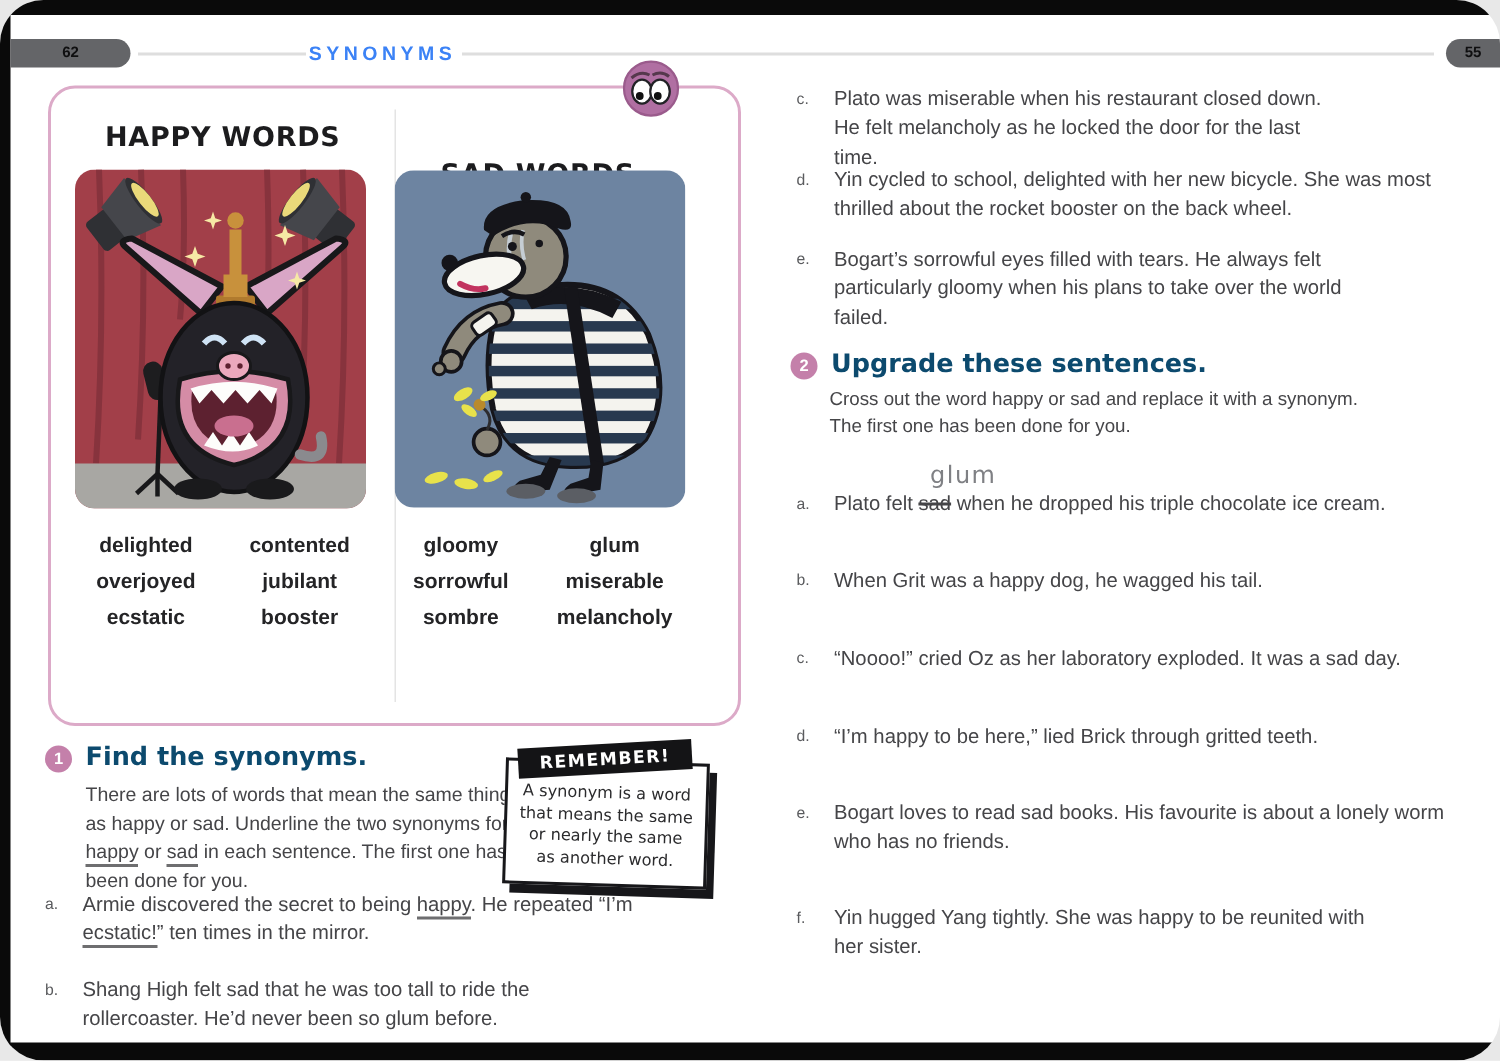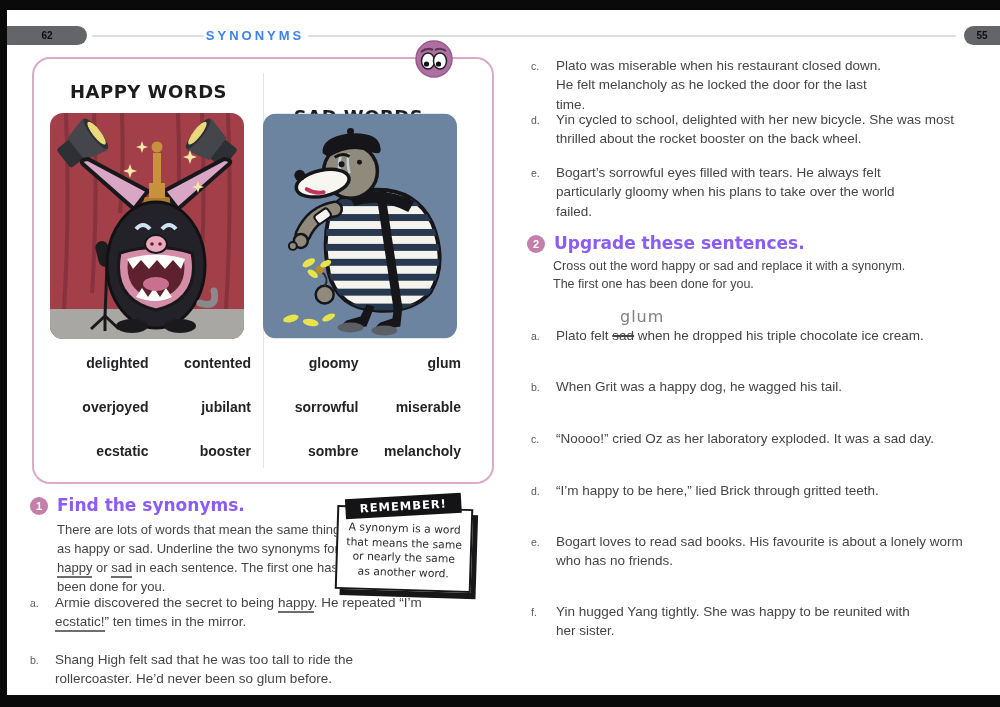--- a/index.html
+++ b/index.html
@@ -1,17 +1,17 @@
 <!DOCTYPE html>
 <html><head>
 <meta charset="utf-8">
 <style>
   html,body{margin:0;padding:0;background:#e8e8e8;}
   #stage{position:relative;width:1000px;height:707px;background:#ffffff;overflow:hidden;
-         font-family:"Liberation Sans",sans-serif;}
+         font-family:"Liberation Sans",sans-serif;border-radius:29px;}
   .frame{position:absolute;background:#0a0a0a;}
   #frame-top{top:0;left:0;right:0;height:10px;}
   #frame-bottom{bottom:0;left:0;right:0;height:12px;}
   #frame-left{top:0;bottom:0;left:0;width:7px;}
 
   
   .tab{position:absolute;top:26px;height:19px;background:#646568;color:#0f0f10;
        font-size:10px;font-weight:bold;display:flex;align-items:center;justify-content:center;}
   #tab-left{left:7px;width:80px;border-radius:0 10px 10px 0;}
   #tab-right{right:0;width:36px;border-radius:10px 0 0 10px;}
@@ -22,29 +22,29 @@
   
   #word-panel{position:absolute;left:32px;top:57px;width:438px;height:423px;
        border:2px solid #dcaac8;border-radius:18px;background:#fff;padding-left:20px;}
   #panel-divider{position:absolute;left:50%;top:14px;bottom:14px;width:1px;background:#e4e4e4;}
   .col-title{position:absolute;top:22px;width:205px;text-align:center;font-size:18px;
        font-weight:900;letter-spacing:.5px;color:#1c1c1e;font-family:"DejaVu Sans",sans-serif;}
   #happy-title{left:12px;} #sad-title{left:222px;margin-top:25px;}
   .illus{position:absolute;top:54px;width:194px;height:226px;}
   #happy-illus{left:16px;} #sad-illus{left:229px;}
   .words{position:absolute;top:296px;width:205px;display:grid;grid-template-columns:1fr 1fr;
-       row-gap:28px;text-align:right;font-weight:bold;font-size:14px;color:#242426;}
+       row-gap:8px;text-align:center;font-weight:bold;font-size:14px;color:#242426;}
   #happy-words{left:12px;} #sad-words{left:222px;}
   #mascot{position:absolute;left:415px;top:40px;width:38px;height:38px;}
 
   
   .ex-header{position:absolute;display:flex;align-items:flex-start;gap:9px;}
   .ex-num{width:18px;height:18px;border-radius:50%;background:#c480aa;color:#fff;font-size:11px;
        font-weight:bold;display:flex;align-items:center;justify-content:center;margin-top:2px;flex:0 0 18px;}
-  .ex-title{font-size:17px;font-weight:800;color:#8b5cf6;font-family:"DejaVu Sans",sans-serif;}
+  .ex-title{font-size:17px;font-weight:800;color:#0c4a6e;font-family:"DejaVu Sans",sans-serif;}
   .para{position:absolute;font-size:13px;line-height:1.47;color:#454548;}
   .hand-underline{border-bottom:2px solid #6e6e70;padding-bottom:1px;}
   .sentence{position:absolute;display:flex;gap:9px;font-size:13.5px;color:#454548;line-height:1.44;}
   .sentence .label{flex:0 0 16px;font-size:10.5px;color:#5a5b5e;padding-top:3px;}
   .sentence .text{position:relative;}
   .strike{text-decoration:line-through;text-decoration-thickness:1.5px;}
   .handwritten{position:absolute;left:64px;top:-21px;font-size:16px;color:#7f8084;
        font-family:"DejaVu Sans",sans-serif;letter-spacing:1px;}
 
   

